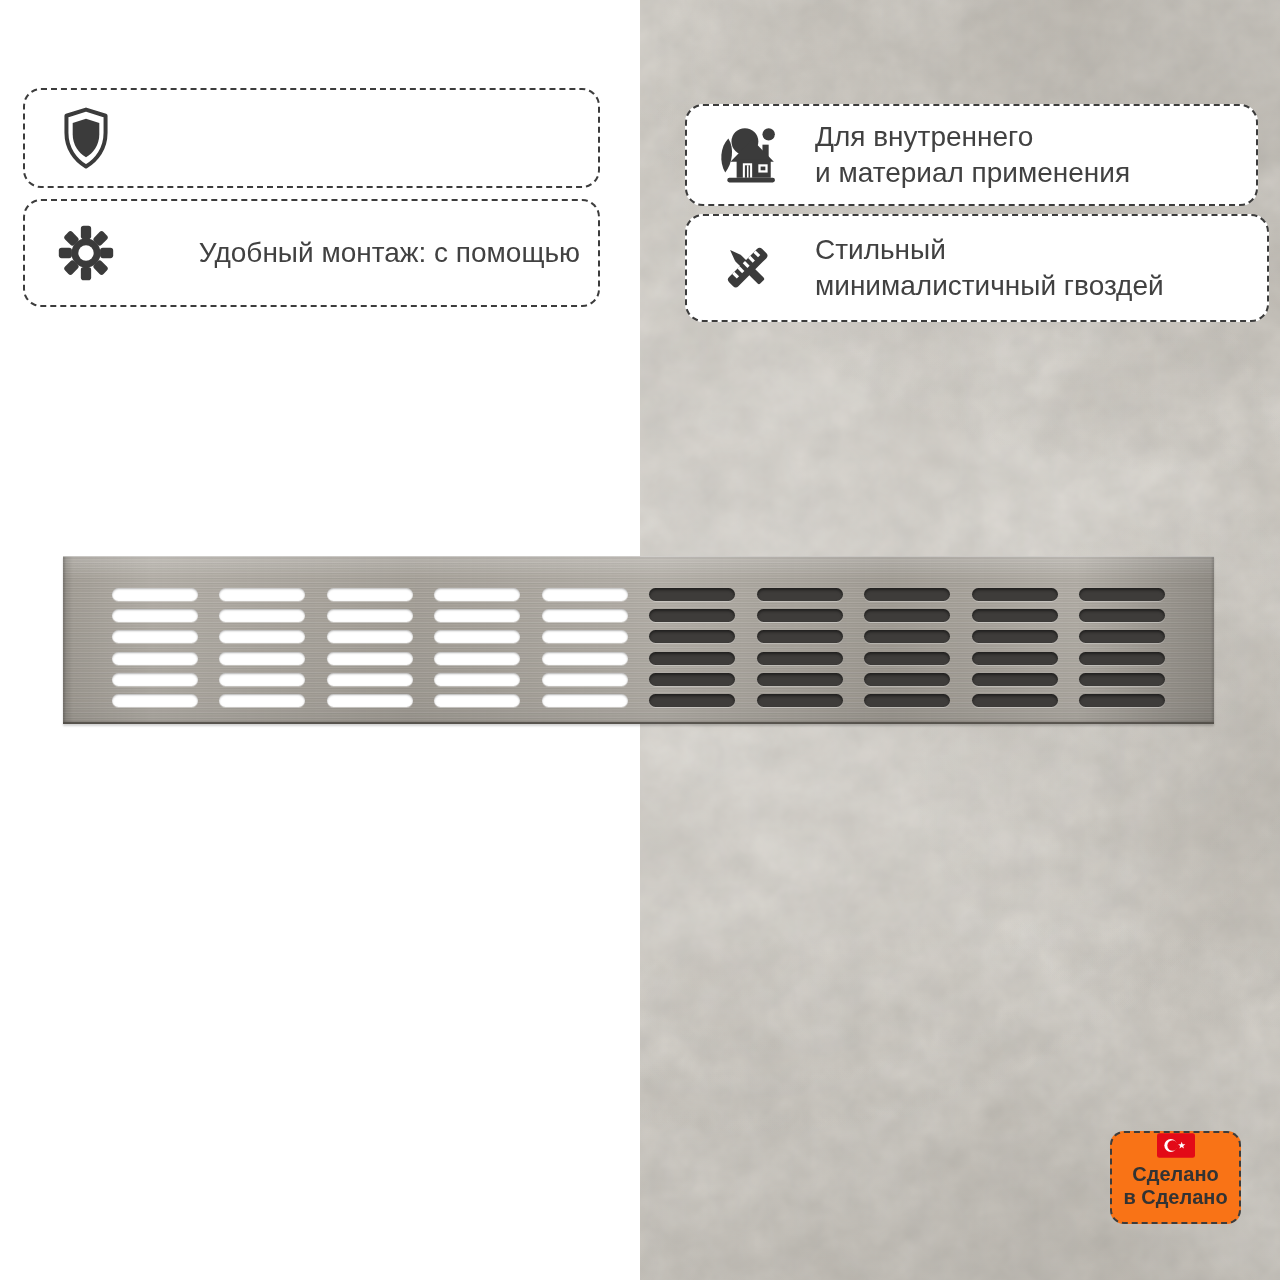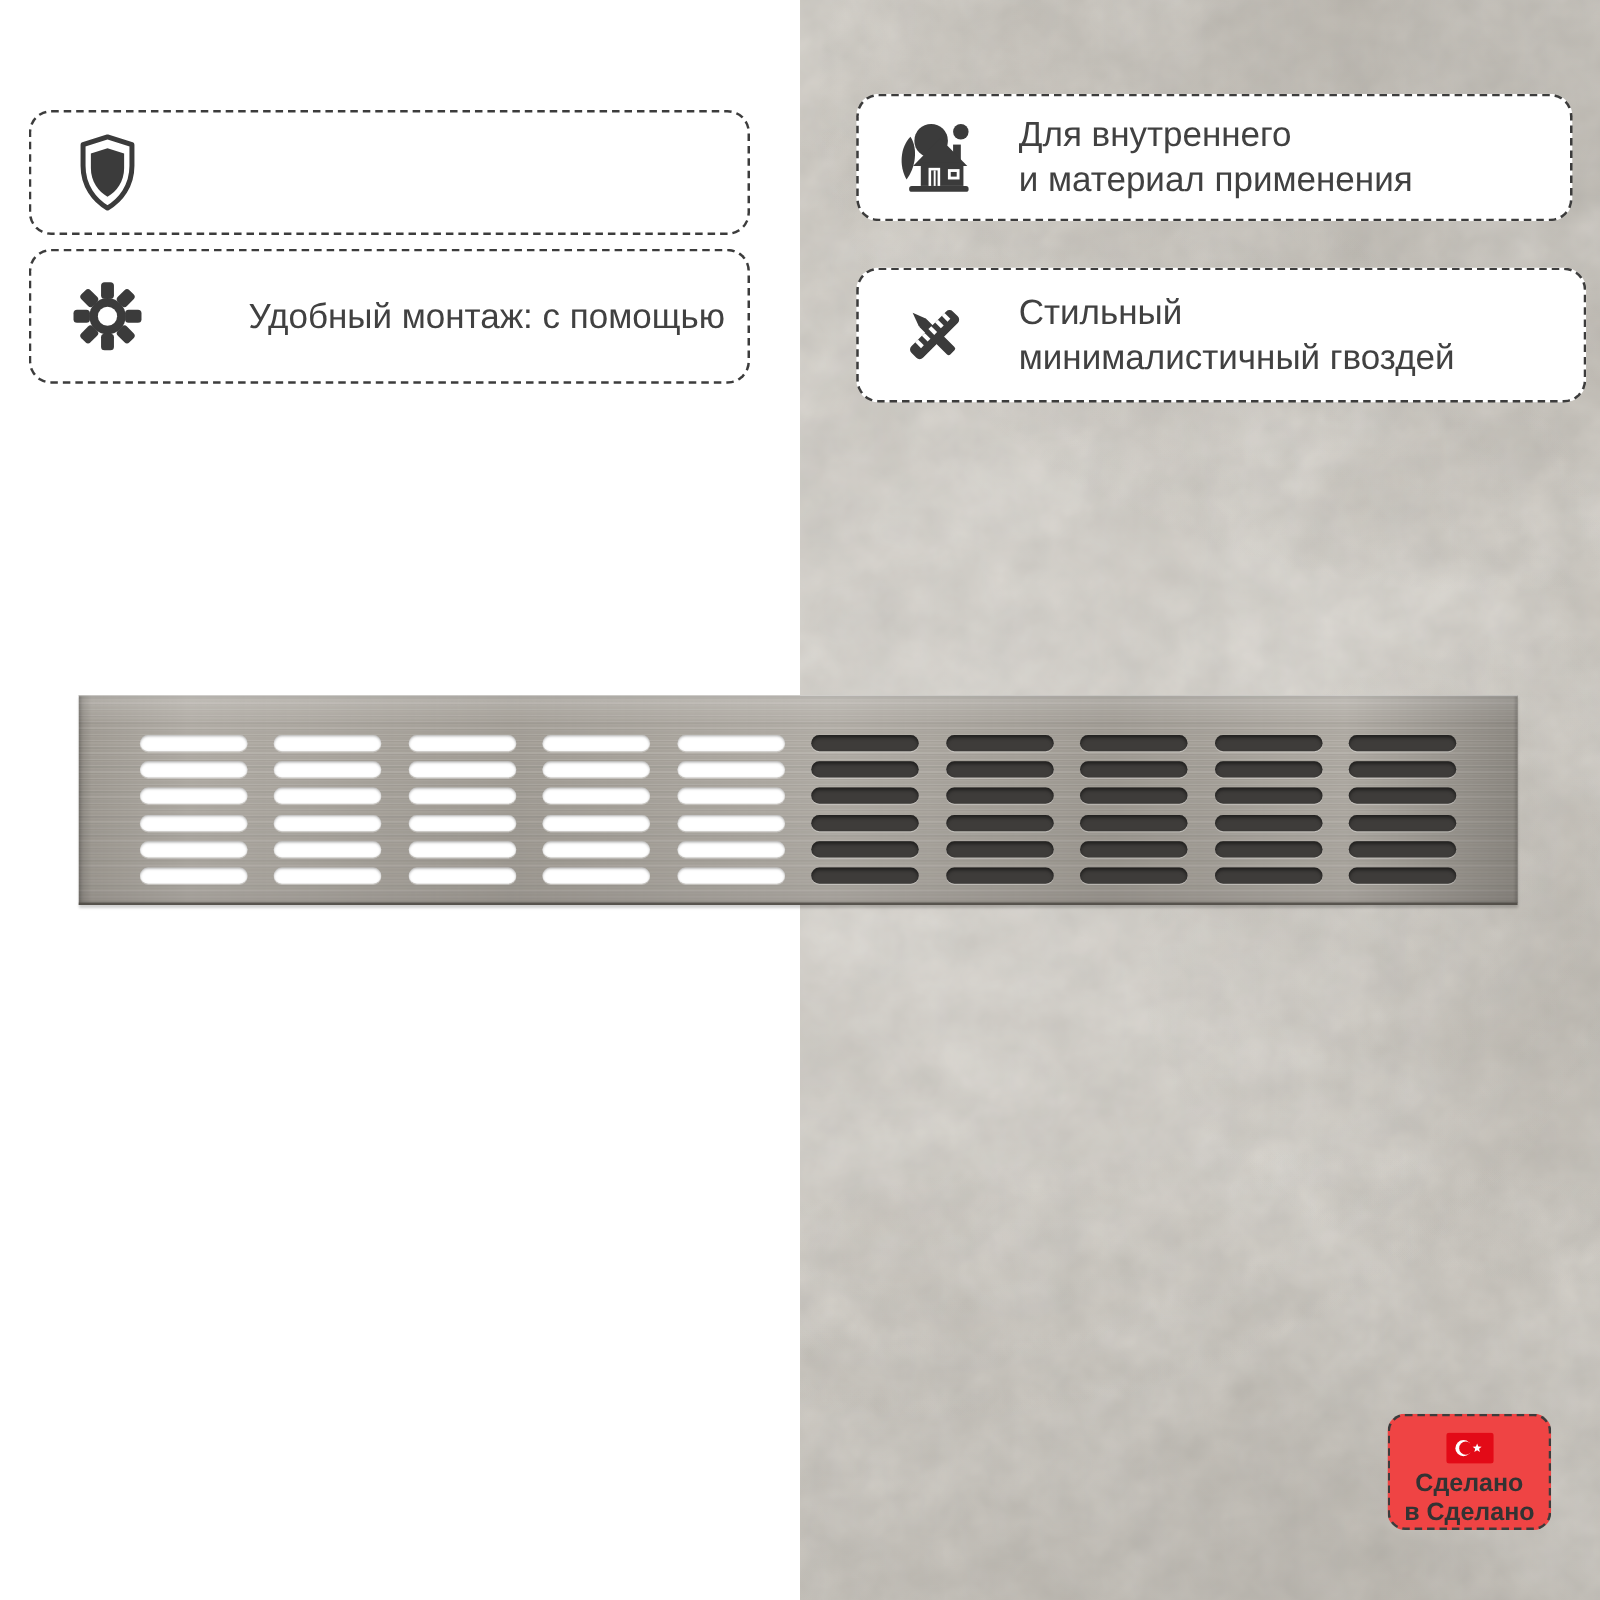--- a/index.html
+++ b/index.html
@@ -14,21 +14,21 @@
       radial-gradient(1000px 900px at 18% 48%, rgba(255,255,255,0.20), transparent 60%),
       radial-gradient(1100px 520px at 55% 100%, rgba(92,87,79,0.14), transparent 70%),
       radial-gradient(500px 380px at 96% 60%, rgba(92,87,79,0.10), transparent 70%);}
   .wall svg{position:absolute;inset:0;display:block;}
 
   
   .feature-box{position:absolute;background:var(--box-bg,#fff);border:2px dashed var(--box-border,#3c3c3c);
     border-radius:18px;display:flex;align-items:center;box-sizing:border-box;padding:0 18px 0 20px;gap:26px;}
   .box1{left:23px;top:88px;width:577px;height:100px;}
   .box2{left:23px;top:199px;width:577px;height:108px;justify-content:space-between;}
-  .box3{left:685px;top:75px;width:573px;height:102px;}
+  .box3{left:685px;top:104px;width:573px;height:102px;}
   .box4{left:685px;top:214px;width:584px;height:108px;}
   .icon-wrap{flex:0 0 82px;display:flex;align-items:center;justify-content:center;color:var(--icon,#3b3b3b);}
   .feature-text{font-size:28px;line-height:36px;color:var(--text,#414141);letter-spacing:0;}
   .feature-text span{display:block;white-space:nowrap;}
 
   
   .grille{position:absolute;left:63px;top:556px;width:1151px;height:168px;
     background-color:var(--metal,#aba69e);
     background-image:
       linear-gradient(90deg, rgba(0,0,0,0.18) 0px, rgba(0,0,0,0.04) 10px, rgba(255,255,255,0.09) 90px,
@@ -41,23 +41,23 @@
     border-bottom:2px solid rgba(72,68,62,0.85);
     box-shadow:0 2px 2px rgba(0,0,0,0.18), inset -2px 0 2px rgba(0,0,0,0.12), inset 2px 0 2px rgba(0,0,0,0.12);
     box-sizing:border-box;}
   .slots{display:flex;justify-content:center;gap:21.5px;padding-top:31px;}
   .slot-group{display:flex;flex-direction:column;row-gap:8.2px;}
   .slot{width:86px;height:13px;border-radius:7px;}
   .slot-light{background:var(--slot-light,#fff);box-shadow:inset 0 1px 2px rgba(0,0,0,0.30), 0 1px 0 rgba(255,255,255,0.35);}
   .slot-dark{background:var(--slot-dark,#3e3c3a);box-shadow:inset 0 2px 3px rgba(0,0,0,0.5), 0 1px 0 rgba(255,255,255,0.30);}
 
   
-  .badge{position:absolute;left:1110px;top:1131px;width:131px;height:93px;background:#ef4444;
+  .badge{position:absolute;left:1110px;top:1131px;width:131px;height:93px;background:#f97316;
     border:2px dashed var(--box-border,#3c3c3c);border-radius:14px;display:flex;flex-direction:column;
-    align-items:center;justify-content:flex-end;gap:5px;box-sizing:border-box;}
+    align-items:center;justify-content:flex-start;gap:5px;box-sizing:border-box;}
   .badge-text{font-size:20px;line-height:23px;font-weight:bold;color:#333;text-align:center;}
   .badge-text span{display:block;}
 </style>
 </head>
 <body>
 
 <div class="canvas">
 
   <div class="wall">
     <svg width="640" height="1280" viewBox="0 0 640 1280" preserveAspectRatio="none">

